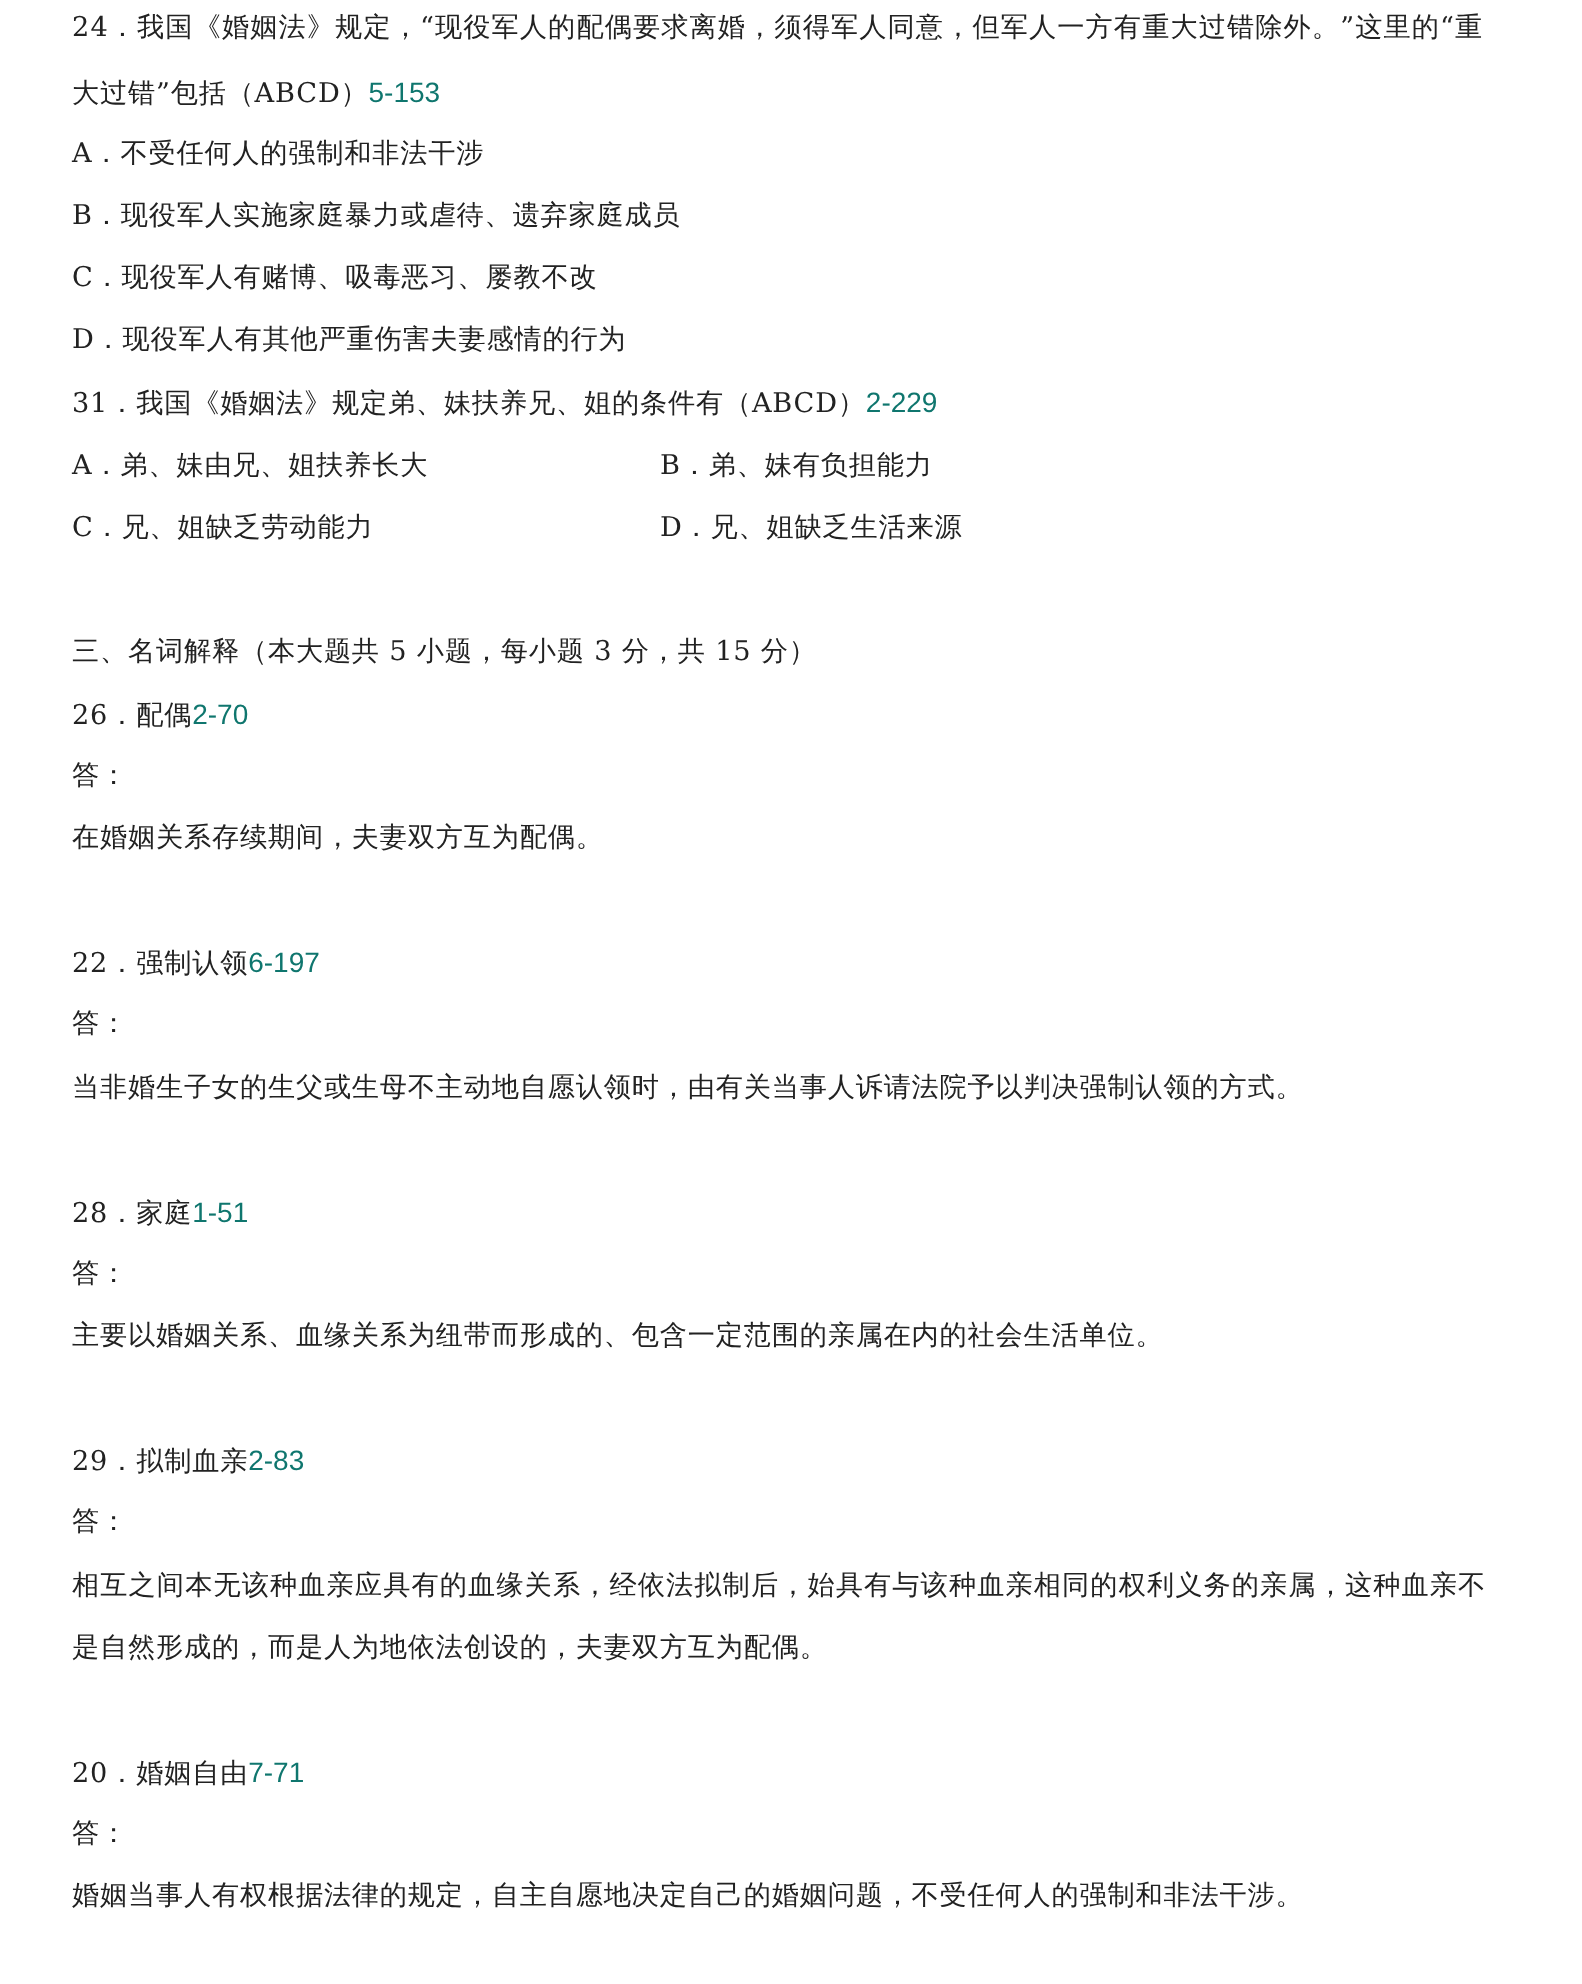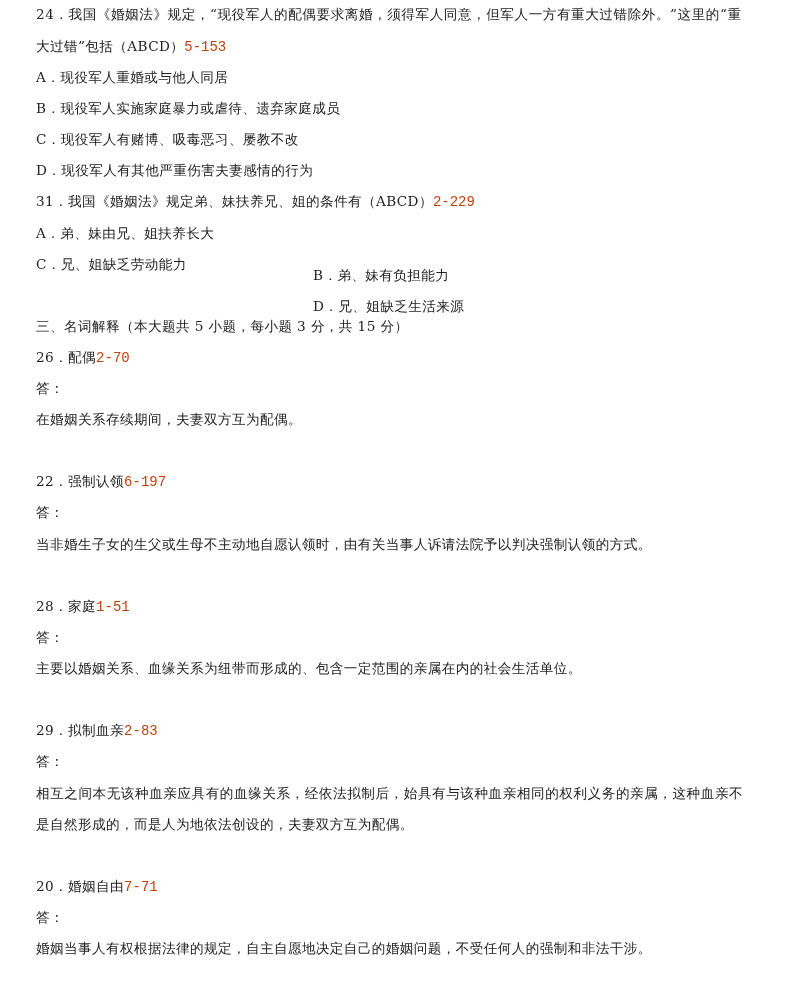--- a/index.html
+++ b/index.html
@@ -1,29 +1,29 @@
 <!DOCTYPE html>
 <html><head>
 <meta charset="utf-8">
 <style>
   html, body { margin: 0; padding: 0; background: #ffffff; }
   body { width: 791px; height: 992px; position: relative; overflow: hidden;
          font-family: "DejaVu Serif", "Liberation Serif", serif; color: #222222; }
   .line { position: absolute; left: 36px; font-size: 13.6px; line-height: 20px; white-space: nowrap; letter-spacing: 0.4px; }
-  .ref { color: #c2410c; font-family: Liberation Mono, monospace; font-size: 14px; letter-spacing: 0; }
-  .col2 { left: 313px; margin-top: 42px; }
+  .ref { color: #0f766e; font-family: Liberation Sans, sans-serif; font-size: 14px; letter-spacing: 0; }
+  .col2 { left: 330px; }
   .stem { letter-spacing: 0.55px; }
 </style>
 </head>
 <body>
 
 <div>
   <div class="line stem" style="top:4px">24．我国《婚姻法》规定，“现役军人的配偶要求离婚，须得军人同意，但军人一方有重大过错除外。”这里的“重</div>
   <div class="line" style="top:36px"><span>大过错”包括（ABCD）</span><span class="ref">5-153</span></div>
-  <div class="line" style="top:67px">A．现役军人重婚或与他人同居</div>
+  <div class="line" style="top:67px">A．不受任何人的强制和非法干涉</div>
   <div class="line" style="top:98px">B．现役军人实施家庭暴力或虐待、遗弃家庭成员</div>
   <div class="line" style="top:129px">C．现役军人有赌博、吸毒恶习、屡教不改</div>
   <div class="line" style="top:160px">D．现役军人有其他严重伤害夫妻感情的行为</div>
 </div>
 
 <div>
   <div class="line" style="top:191px"><span>31．我国《婚姻法》规定弟、妹扶养兄、姐的条件有（ABCD）</span><span class="ref">2-229</span></div>
   <div class="line" style="top:223px">A．弟、妹由兄、姐扶养长大</div>
   <div class="line col2" style="top:223px">B．弟、妹有负担能力</div>
   <div class="line" style="top:254px">C．兄、姐缺乏劳动能力</div>

